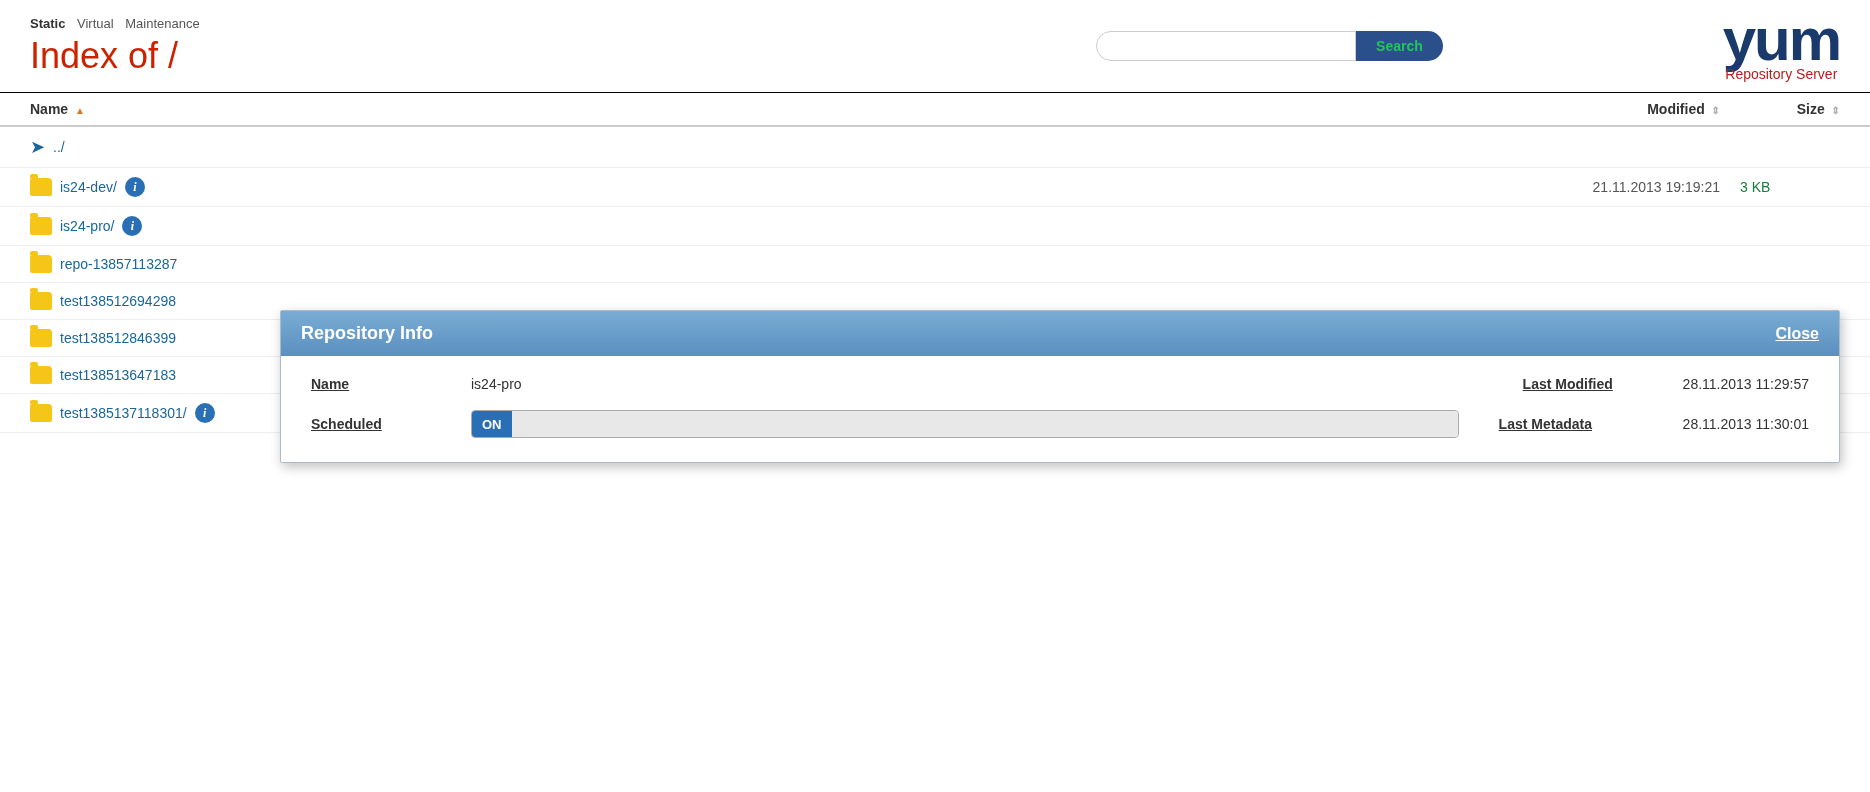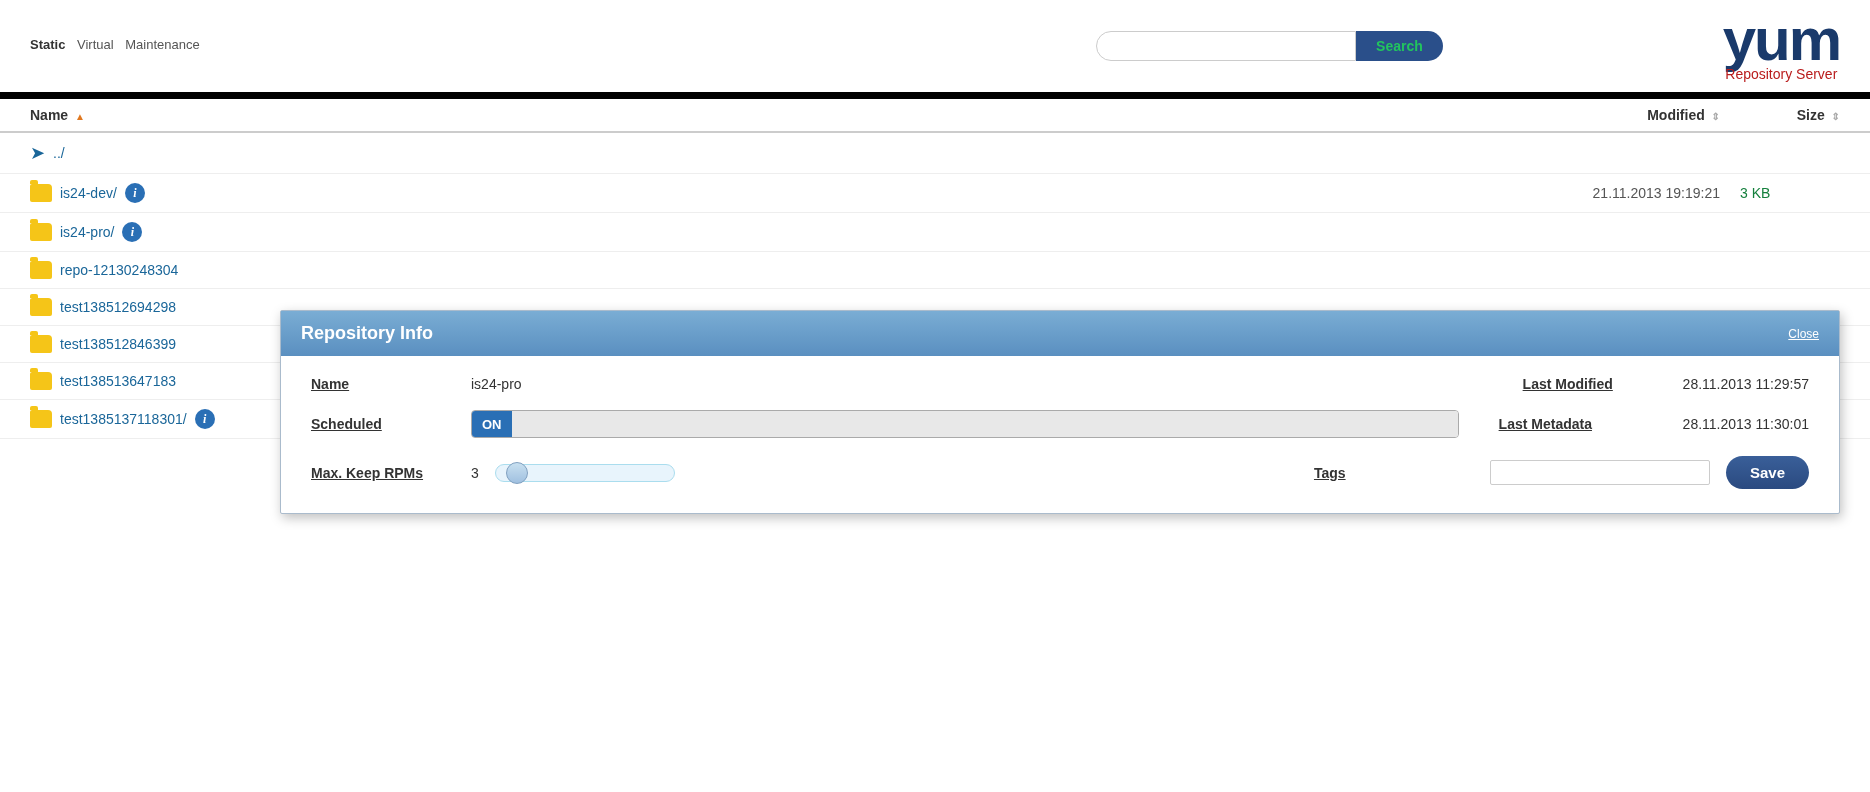--- a/index.html
+++ b/index.html
@@ -8,21 +8,21 @@
       font-size: 14px;
       background: #fff;
       color: #333;
     }
 
     
     .header {
       display: flex;
       align-items: center;
       padding: 10px 30px 10px 30px;
-      border-bottom: 7px solid #000000;
+      border-bottom: 1px solid #000000;
       position: relative;
     }
 
     .header-left {
       flex: 1;
     }
 
     .nav-links {
       font-size: 13px;
       margin-bottom: 4px;
@@ -239,23 +239,23 @@
 
     .repo-info-title {
       color: #fff;
       font-size: 18px;
       font-weight: bold;
     }
 
     .repo-info-close {
       color: #fff;
       text-decoration: underline;
-      font-size: 12px;
+      font-size: 16px;
       cursor: pointer;
-      font-weight: normal;
+      font-weight: bold;
     }
 
     .repo-info-body {
       padding: 20px 30px 24px 30px;
       display: flex;
       flex-direction: column;
       gap: 18px;
     }
 
     .repo-info-row {
@@ -381,20 +381,21 @@
 </head>
 <body>
 
 <div class="header">
   <div class="header-left">
     <div class="nav-links">
       <a href="#" class="active">Static</a>
       <a href="#">Virtual</a>
       <a href="#">Maintenance</a>
     </div>
+    <div class="page-title">Index of /</div>
   </div>
 
   <div class="header-center">
     <div class="search-form">
       <input type="text" class="search-input" placeholder="" style="">
       <button class="search-button">Search</button>
     </div>
   </div>
 
   <div class="yum-logo">
@@ -445,21 +446,21 @@
       <a href="#" class="file-link">is24-pro/</a>
       <span class="info-icon">i</span>
     </div>
     <div class="file-date"></div>
     <div class="file-size"></div>
   </div>
 
   <div class="file-row">
     <div class="file-name">
       <span class="folder-icon"></span>
-      <a href="#" class="file-link">repo-12130248304</a>
+      <a href="#" class="file-link">repo-13857113287</a>
     </div>
     <div class="file-date"></div>
     <div class="file-size"></div>
   </div>
 
   <div class="file-row">
     <div class="file-name">
       <span class="folder-icon"></span>
       <a href="#" class="file-link">test138512694298</a>
     </div>
@@ -515,27 +516,15 @@
     <div class="repo-info-row">
       <span class="repo-field-label">Scheduled</span>
       <div class="toggle-container" style="flex: 1;">
         <span class="toggle-on">ON</span>
         <div class="toggle-off-part"></div>
       </div>
       <span class="repo-field-label2" style="margin-left: 40px;">Last Metadata</span>
       <span class="repo-field-value2" style="margin-left: 24px;">28.11.2013 11:30:01</span>
     </div>
 
-    <div class="repo-info-row">
-      <span class="repo-field-label">Max. Keep RPMs</span>
-      <div class="slider-container">
-        <span class="rpm-value">3</span>
-        <div class="slider-track">
-          <div class="slider-thumb"></div>
-        </div>
-      </div>
-      <span class="repo-field-label2" style="margin-left: 20px;">Tags</span>
-      <input type="text" class="tags-input" style="margin-left: 16px;" value="">
-      <button class="save-button">Save</button>
-    </div>
 
   </div>
 </div>
 
 </body></html>

